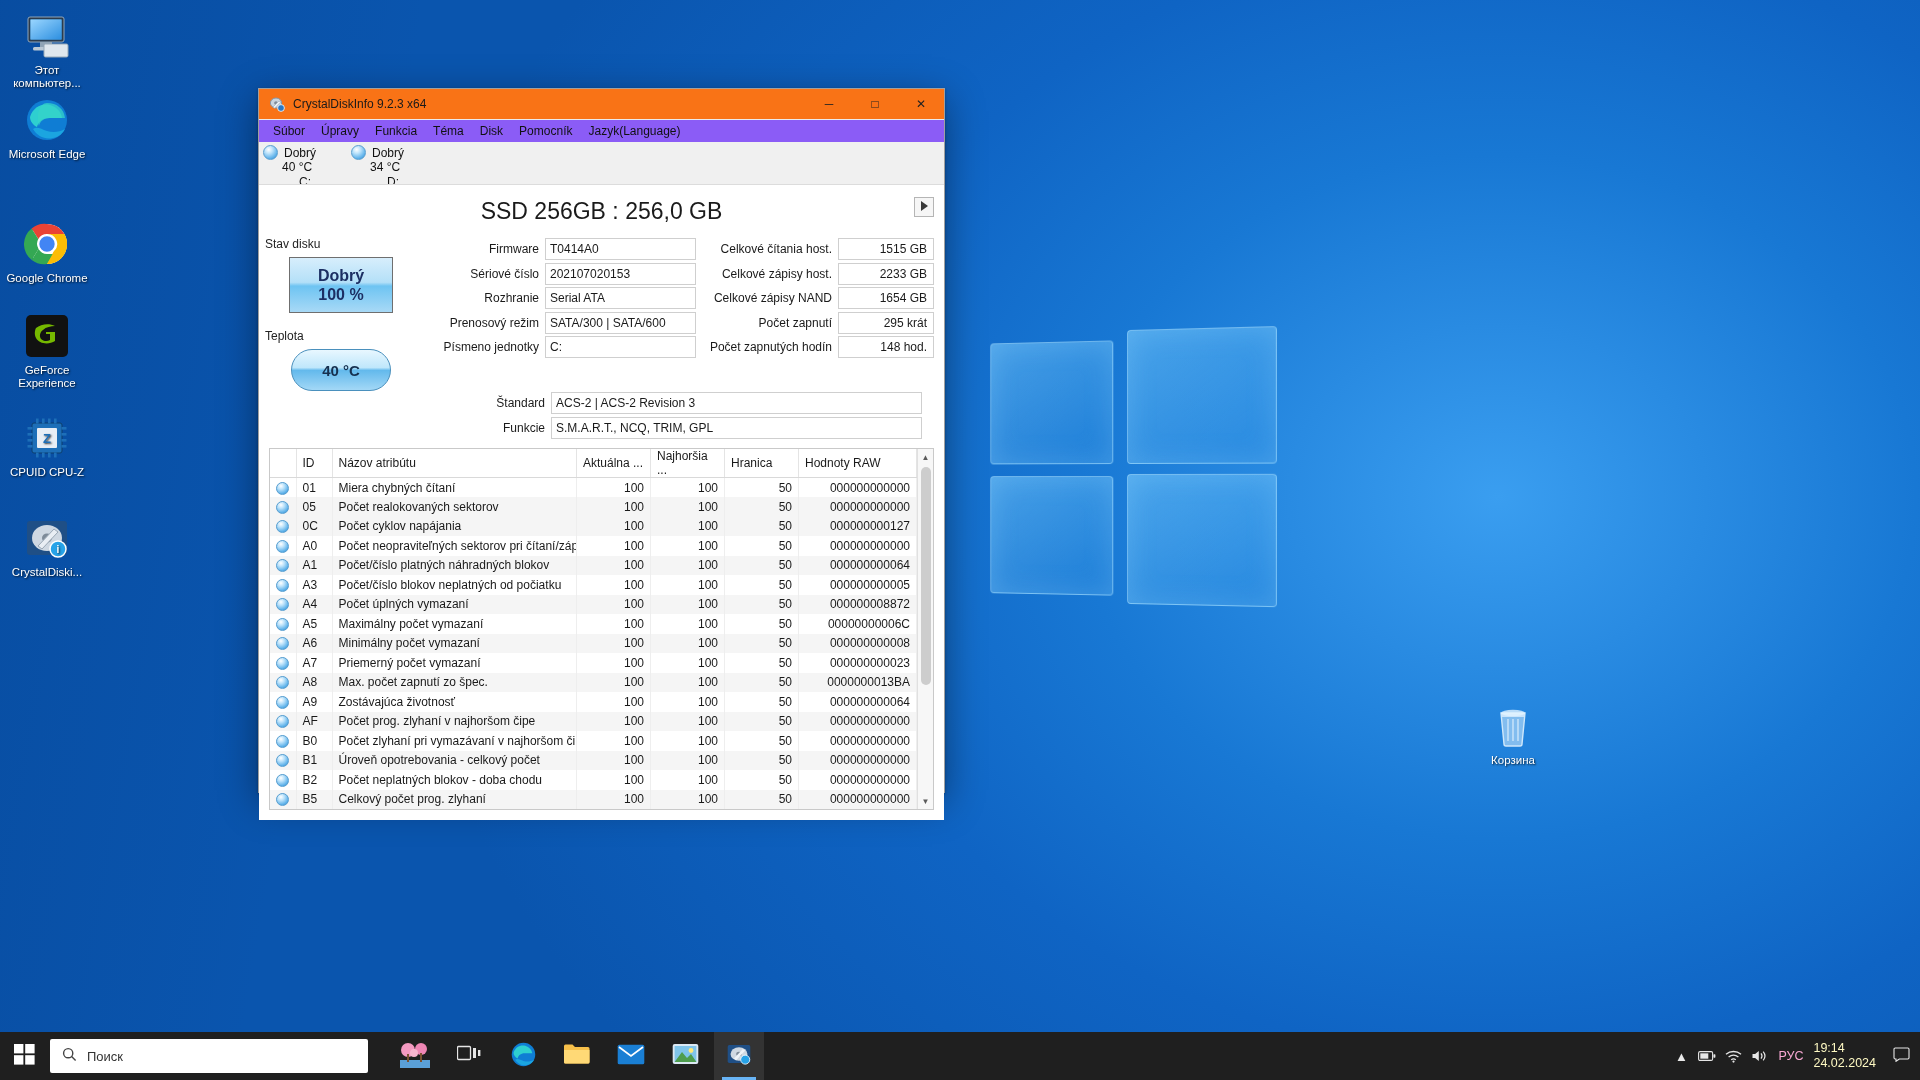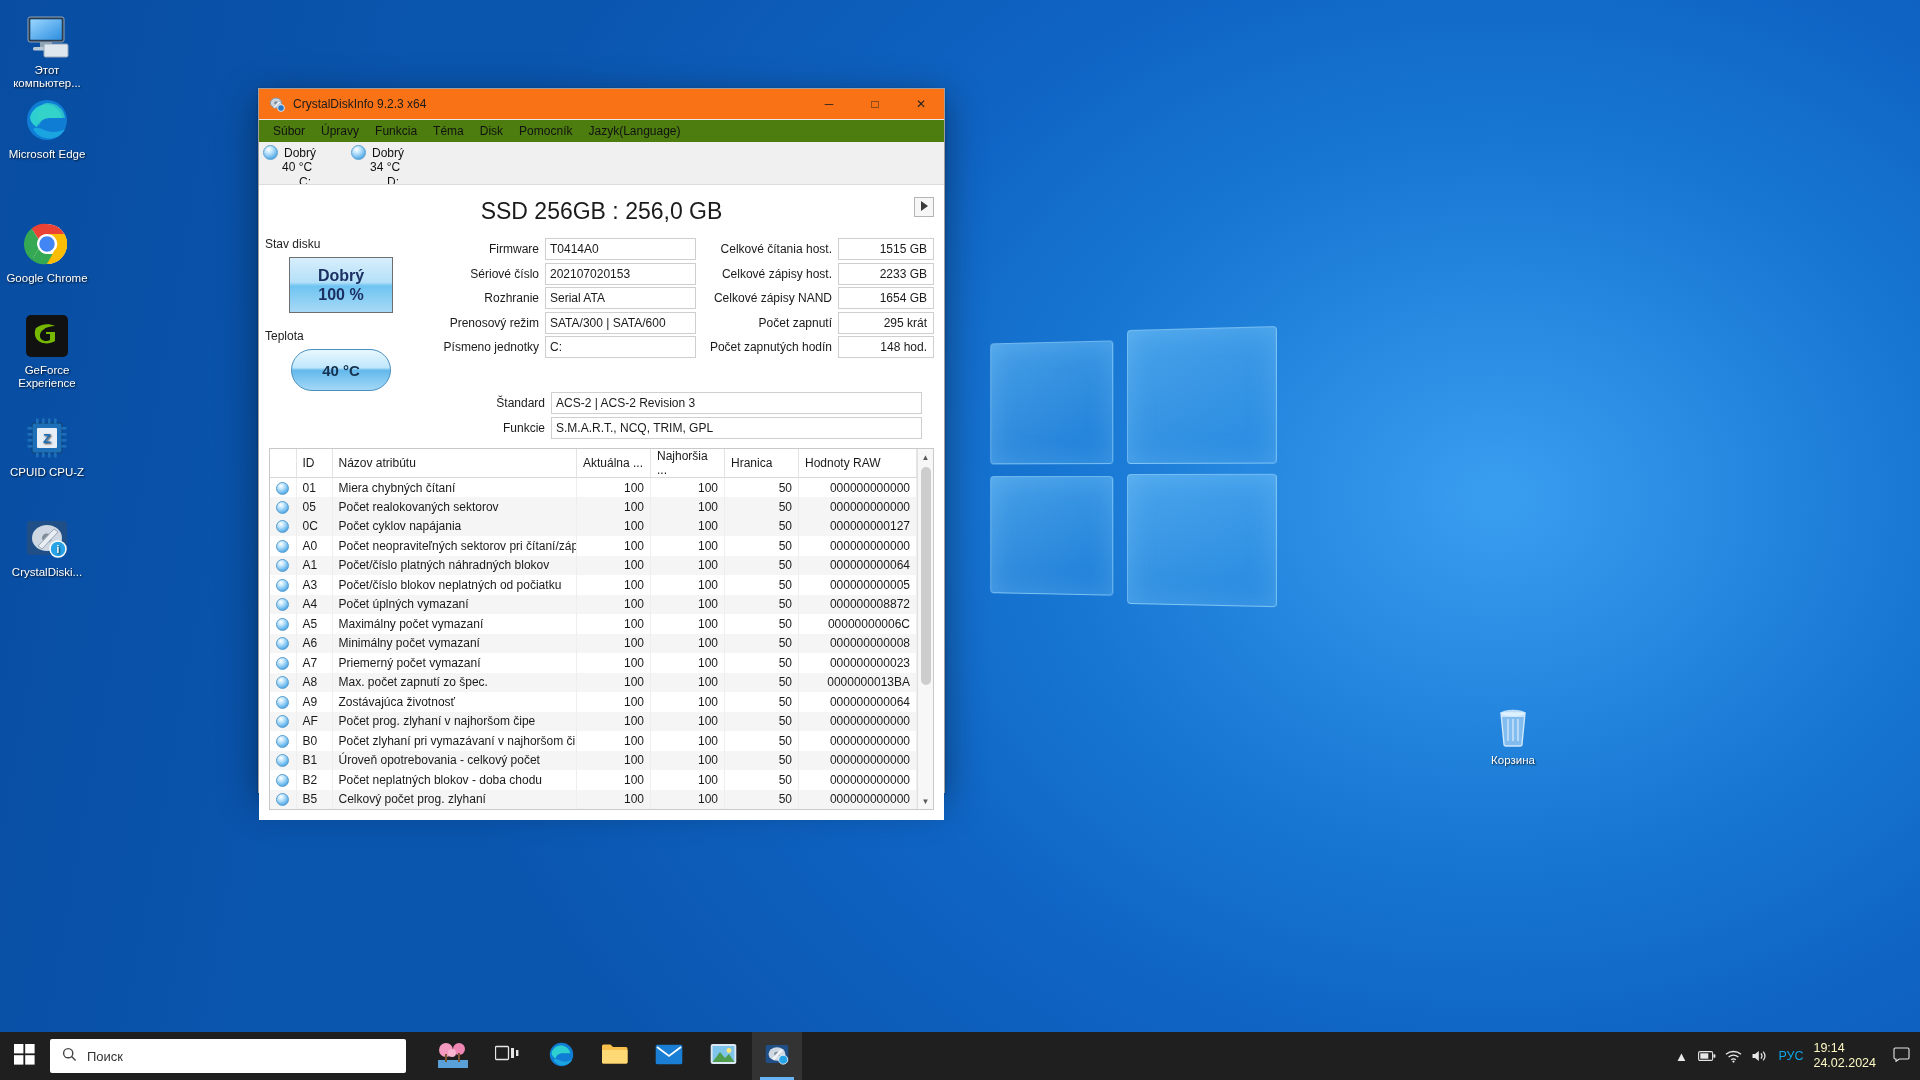--- a/index.html
+++ b/index.html
@@ -63,21 +63,21 @@
   .titlebar {
     height: 31px; background: #f97316; display: flex; align-items: center;
     border-bottom: 1px solid #eaeaea; flex: none;
   }
   .title-icon { width: 16px; height: 16px; margin: 0 8px 0 10px; position: relative; flex:none; }
   .title-text { font-size: 12px; color: #1a1a1a; flex: 1; }
   .wbtns { display:flex; height: 31px; }
   .wbtn { width: 46px; height: 31px; display:flex; align-items:center; justify-content:center;
           font-size: 12px; color:#222; }
 
-  .menubar { height: 22px; background:#4d7c0f; display:flex; align-items:center;
+  .menubar { height: 22px; background:#8b5cf6; display:flex; align-items:center;
              padding-left: 14px; gap: 16px; flex:none; }
   .menubar span { font-size: 12px; color:#111; }
 
   
   .diskstrip { height: 42px; background:#f0f0f0; display:flex; align-items:flex-start;
                padding-left: 2px; flex:none; position: relative; }
   .disktab { width: 88px; padding-top: 3px; position: relative; display:flex; flex-direction:column;
              align-items:center; }
   .disktab .row1 { display:flex; align-items:center; gap:6px; align-self:flex-start; padding-left: 2px;}
   .dot { width: 15px; height: 15px; border-radius: 50%;
@@ -171,34 +171,34 @@
   .vscroll .thumb { position:absolute; left:3px; width:10px; top:18px; height:218px;
                     background:#cdcdcd; border-radius:5px; }
 
   
   #taskbar {
     position:absolute; left:0; bottom:0; width:1920px; height:48px;
     background:#1f1f1f; display:flex; align-items:center;
   }
   .startbtn { width: 48px; height:48px; display:flex; align-items:center; justify-content:center; }
   .tb-search {
-    width: 356px; height: 34px; background:#fff; border-radius:2px; margin-left: 2px;
+    width: 318px; height: 34px; background:#fff; border-radius:2px; margin-left: 2px;
     display:flex; align-items:center; gap:10px; padding-left: 12px;
     font-size: 13px; color:#333;
   }
   .tb-apps { display:flex; align-items:center; margin-left: 22px; gap: 4px; }
   .tb-app { width:50px; height:48px; display:flex; align-items:center; justify-content:center;
             position:relative; }
   .tb-app.active { background:#333333; }
   .tb-app.active::after { content:""; position:absolute; left:8px; right:8px; bottom:0;
                           height:3px; background:#68b4f5; }
   .tray { margin-left:auto; display:flex; align-items:center; height:48px; }
   .tray-ic { width: 26px; height:48px; display:flex; align-items:center; justify-content:center;
              color:#eaeaea; font-size: 13px; }
-  .tray-lang { color:#0ea5e9; font-size: 12.5px; padding: 0 10px 0 6px; }
+  .tray-lang { color:#f9a8d4; font-size: 12.5px; padding: 0 10px 0 6px; }
   .tray-clock { color:#fef9c3; font-size: 12.5px; line-height: 15px; text-align:left;
                 padding-right: 14px; }
   .tray-notif { width: 22px; height:48px; display:flex; align-items:center; justify-content:center; }
   .showdesk { width: 8px; height: 48px; }
 </style>
 </head>
 <body>
 
 <div id="desktop">
   <div class="winlogo">

